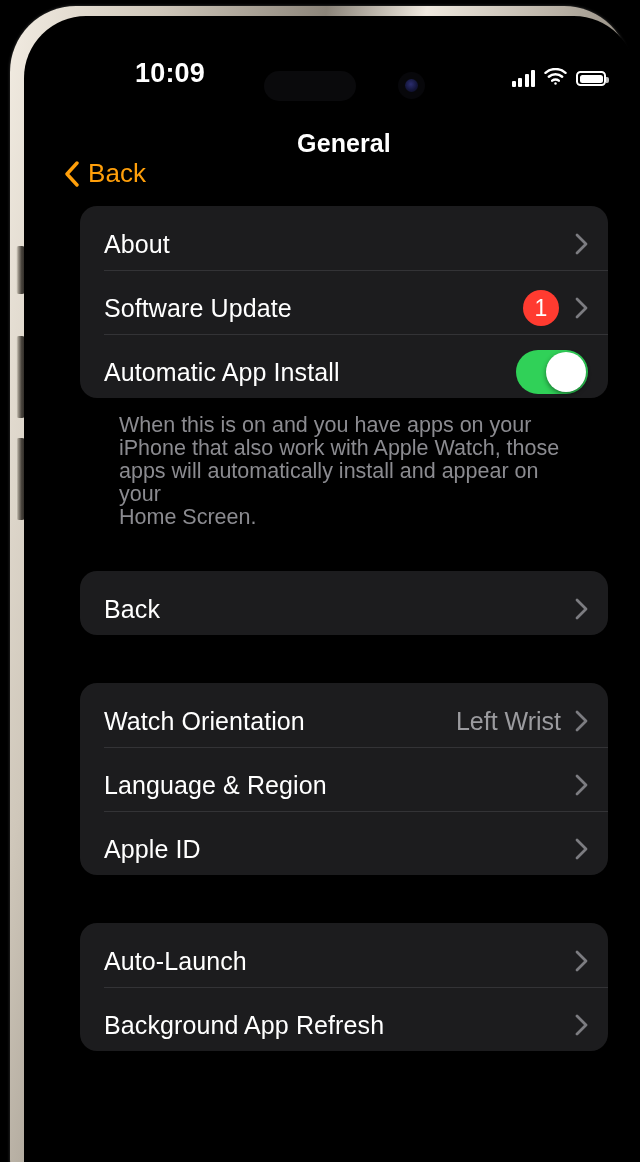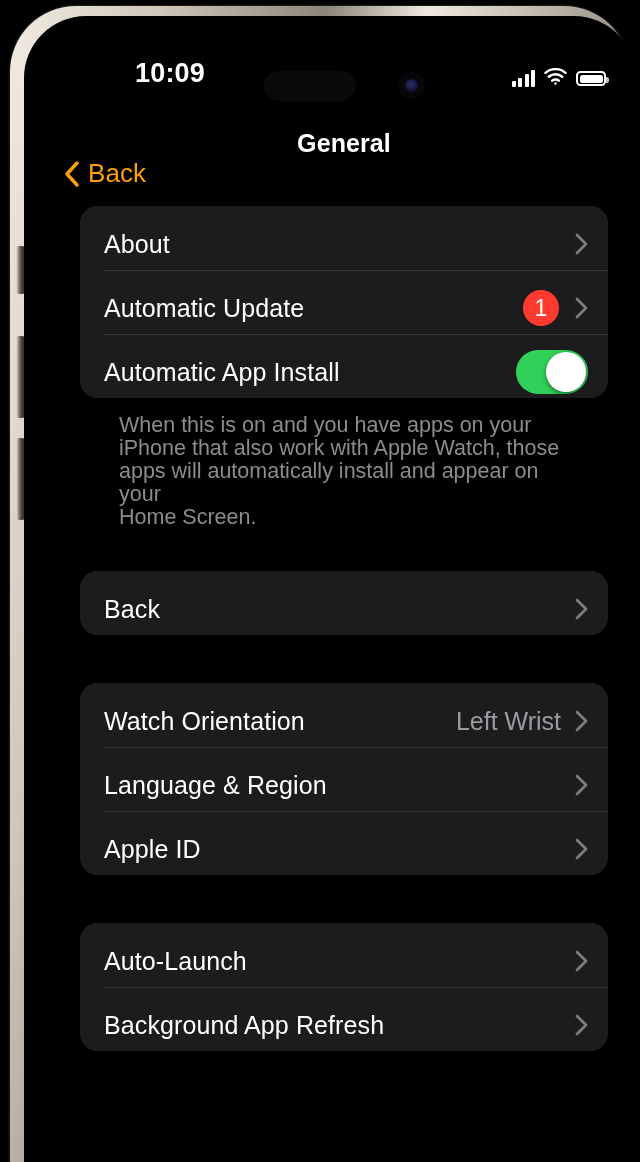--- a/index.html
+++ b/index.html
@@ -332,21 +332,21 @@
           <div class="card">
             <div class="row">
               <span class="row-label">About</span>
               <span>
                 <svg class="chevron" viewBox="0 0 13 22" fill="none" xmlns="http://www.w3.org/2000/svg">
                   <path d="M2 2l9 9-9 9" stroke="#7c7c81" stroke-width="2.8" stroke-linecap="round" stroke-linejoin="round"></path>
                 </svg>
               </span>
             </div>
             <div class="row">
-              <span class="row-label">Automatic Update</span>
+              <span class="row-label">Software Update</span>
               <span class="badge">1</span>
               <span>
                 <svg class="chevron" viewBox="0 0 13 22" fill="none" xmlns="http://www.w3.org/2000/svg">
                   <path d="M2 2l9 9-9 9" stroke="#7c7c81" stroke-width="2.8" stroke-linecap="round" stroke-linejoin="round"></path>
                 </svg>
               </span>
             </div>
             <div class="row">
               <span class="row-label">Automatic App Install</span>
               <span class="toggle">

